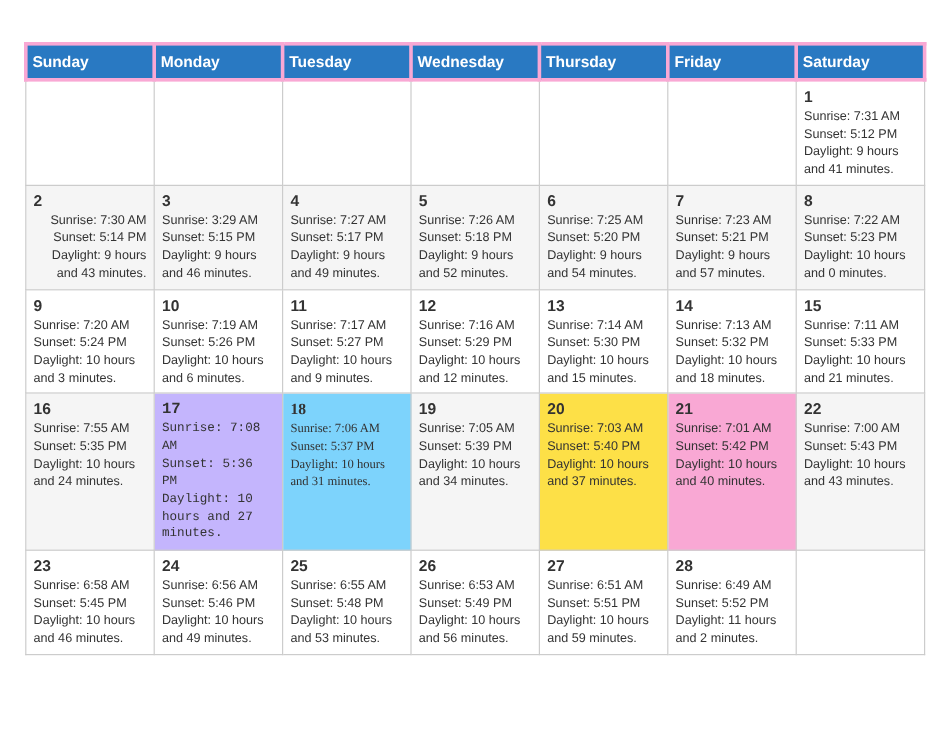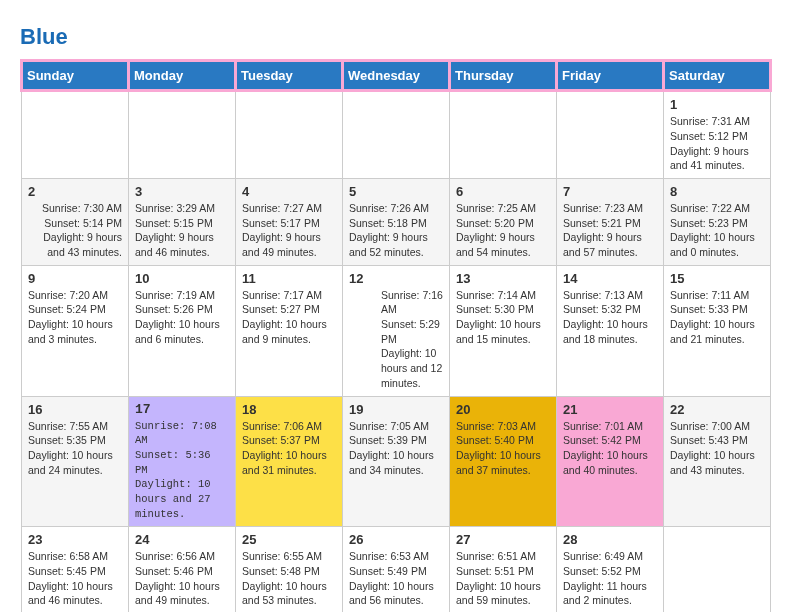--- a/index.html
+++ b/index.html
@@ -89,23 +89,20 @@
     .empty-cell {
       background: #fff !important;
     }
   </style>
 </head>
 <body>
 
 <div class="header-section">
   <div class="logo">
     <div>
-      <div style="display:flex;align-items:center;">
-        <span class="logo-text logo-blue">Blue</span>
-      </div>
     </div>
   </div>
   <div class="title-section">
     <div class="month-title"></div>
     <div class="location-title"></div>
   </div>
 </div>
 
 <table class="calendar">
   <thead>
@@ -192,21 +189,21 @@
 Daylight: 10 hours and 6 minutes.</div>
         </td>
         <td>
           <span class="day-number">11</span>
           <div class="day-info" style="white-space: pre-line;">Sunrise: 7:17 AM
 Sunset: 5:27 PM
 Daylight: 10 hours and 9 minutes.</div>
         </td>
         <td>
           <span class="day-number">12</span>
-          <div class="day-info" style="white-space: pre-line; margin-left: 32px;">Sunrise: 7:16 AM
+          <div class="day-info" style="white-space: pre-line;">Sunrise: 7:16 AM
 Sunset: 5:29 PM
 Daylight: 10 hours and 12 minutes.</div>
         </td>
         <td>
           <span class="day-number">13</span>
           <div class="day-info" style="white-space: pre-line;">Sunrise: 7:14 AM
 Sunset: 5:30 PM
 Daylight: 10 hours and 15 minutes.</div>
         </td>
         <td>
@@ -228,33 +225,33 @@
           <div class="day-info" style="white-space: pre-line;">Sunrise: 7:55 AM
 Sunset: 5:35 PM
 Daylight: 10 hours and 24 minutes.</div>
         </td>
         <td style="background-color: #c4b5fd; font-family: Liberation Mono, monospace;">
           <span class="day-number">17</span>
           <div class="day-info" style="white-space: pre-line;">Sunrise: 7:08 AM
 Sunset: 5:36 PM
 Daylight: 10 hours and 27 minutes.</div>
         </td>
-        <td style="background-color: #fde047;">
+        <td style="background-color: #7dd3fc; font-family: Liberation Serif, serif;">
           <span class="day-number">18</span>
           <div class="day-info" style="white-space: pre-line;">Sunrise: 7:06 AM
 Sunset: 5:37 PM
 Daylight: 10 hours and 31 minutes.</div>
         </td>
         <td style="background-color: rgb(245, 245, 245);">
           <span class="day-number">19</span>
           <div class="day-info" style="white-space: pre-line;">Sunrise: 7:05 AM
 Sunset: 5:39 PM
 Daylight: 10 hours and 34 minutes.</div>
         </td>
-        <td style="background-color: #eab308;">
+        <td style="background-color: #fde047;">
           <span class="day-number">20</span>
           <div class="day-info" style="white-space: pre-line;">Sunrise: 7:03 AM
 Sunset: 5:40 PM
 Daylight: 10 hours and 37 minutes.</div>
         </td>
         <td style="background-color: #f9a8d4;">
           <span class="day-number">21</span>
           <div class="day-info" style="white-space: pre-line;">Sunrise: 7:01 AM
 Sunset: 5:42 PM
 Daylight: 10 hours and 40 minutes.</div>

